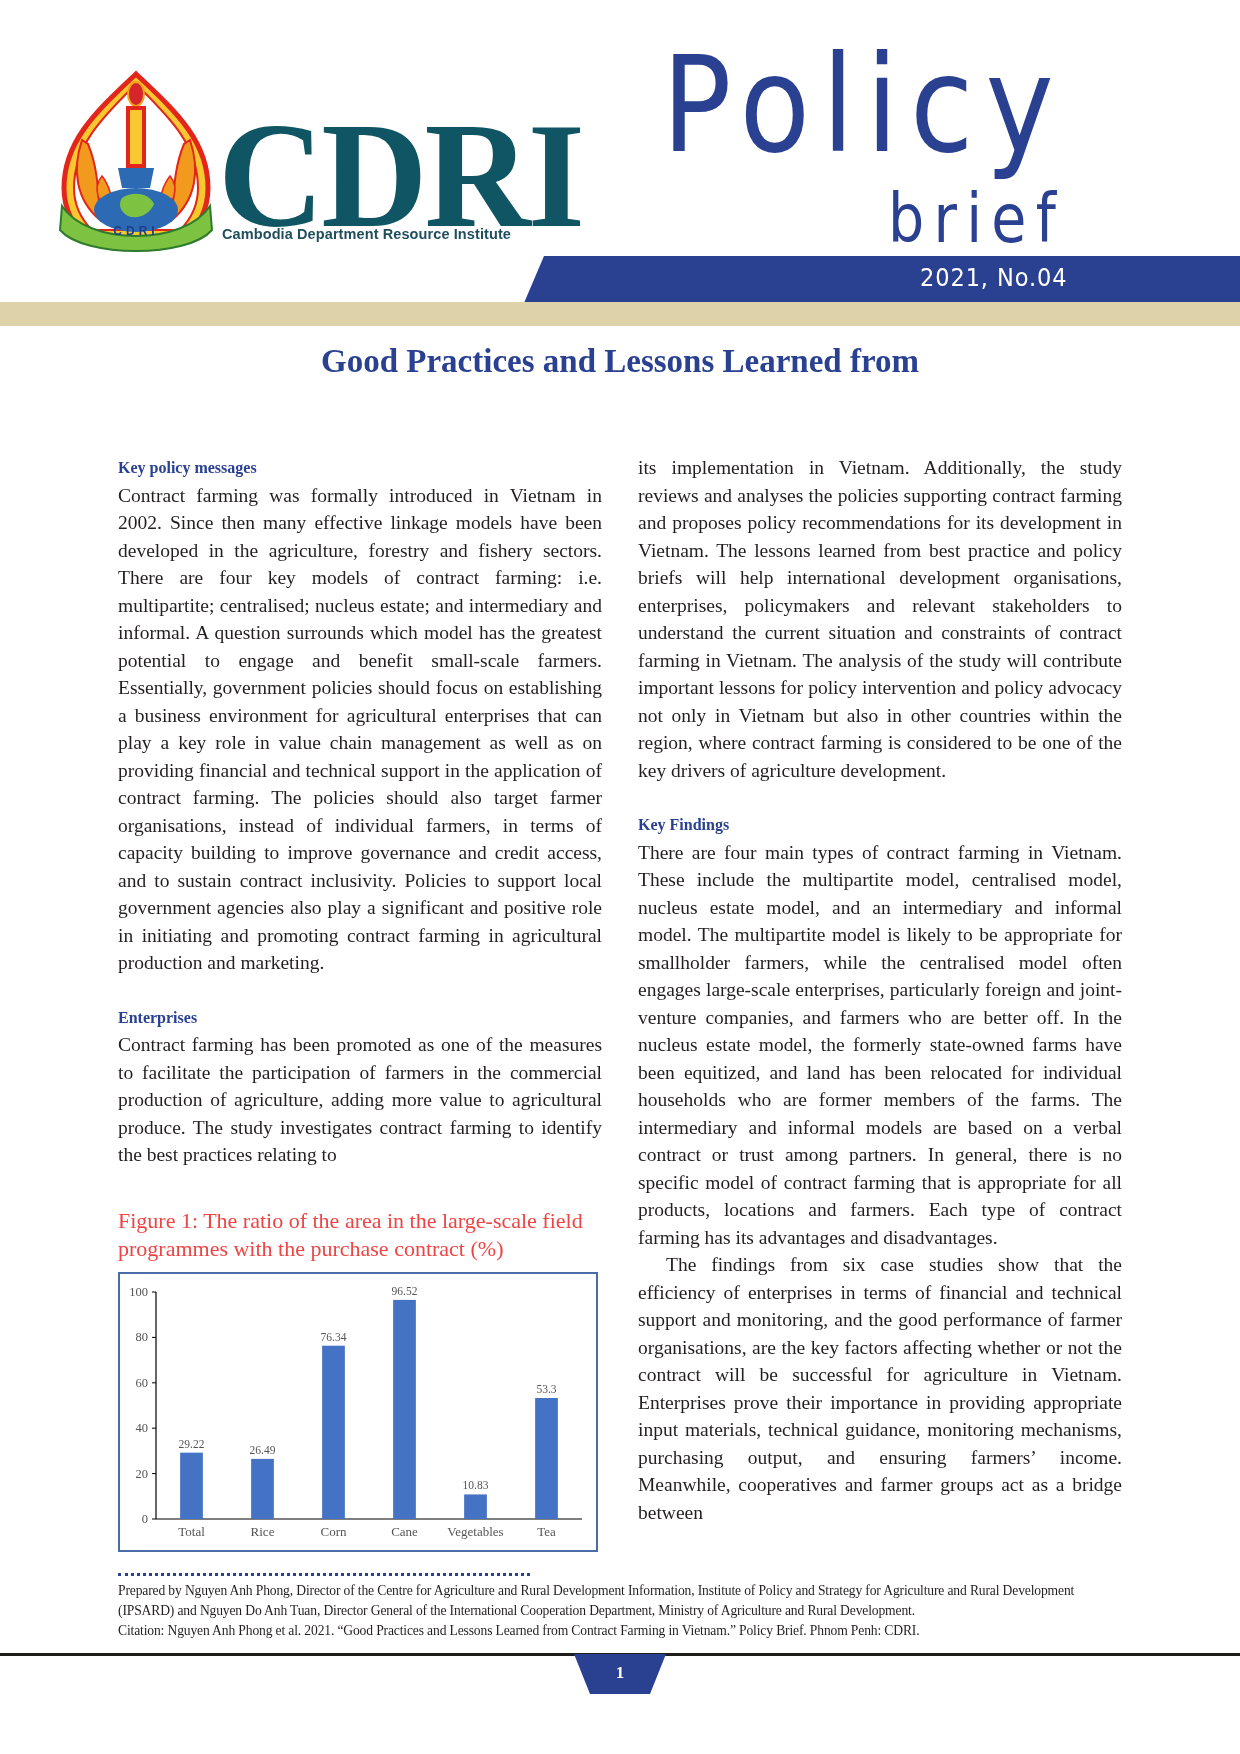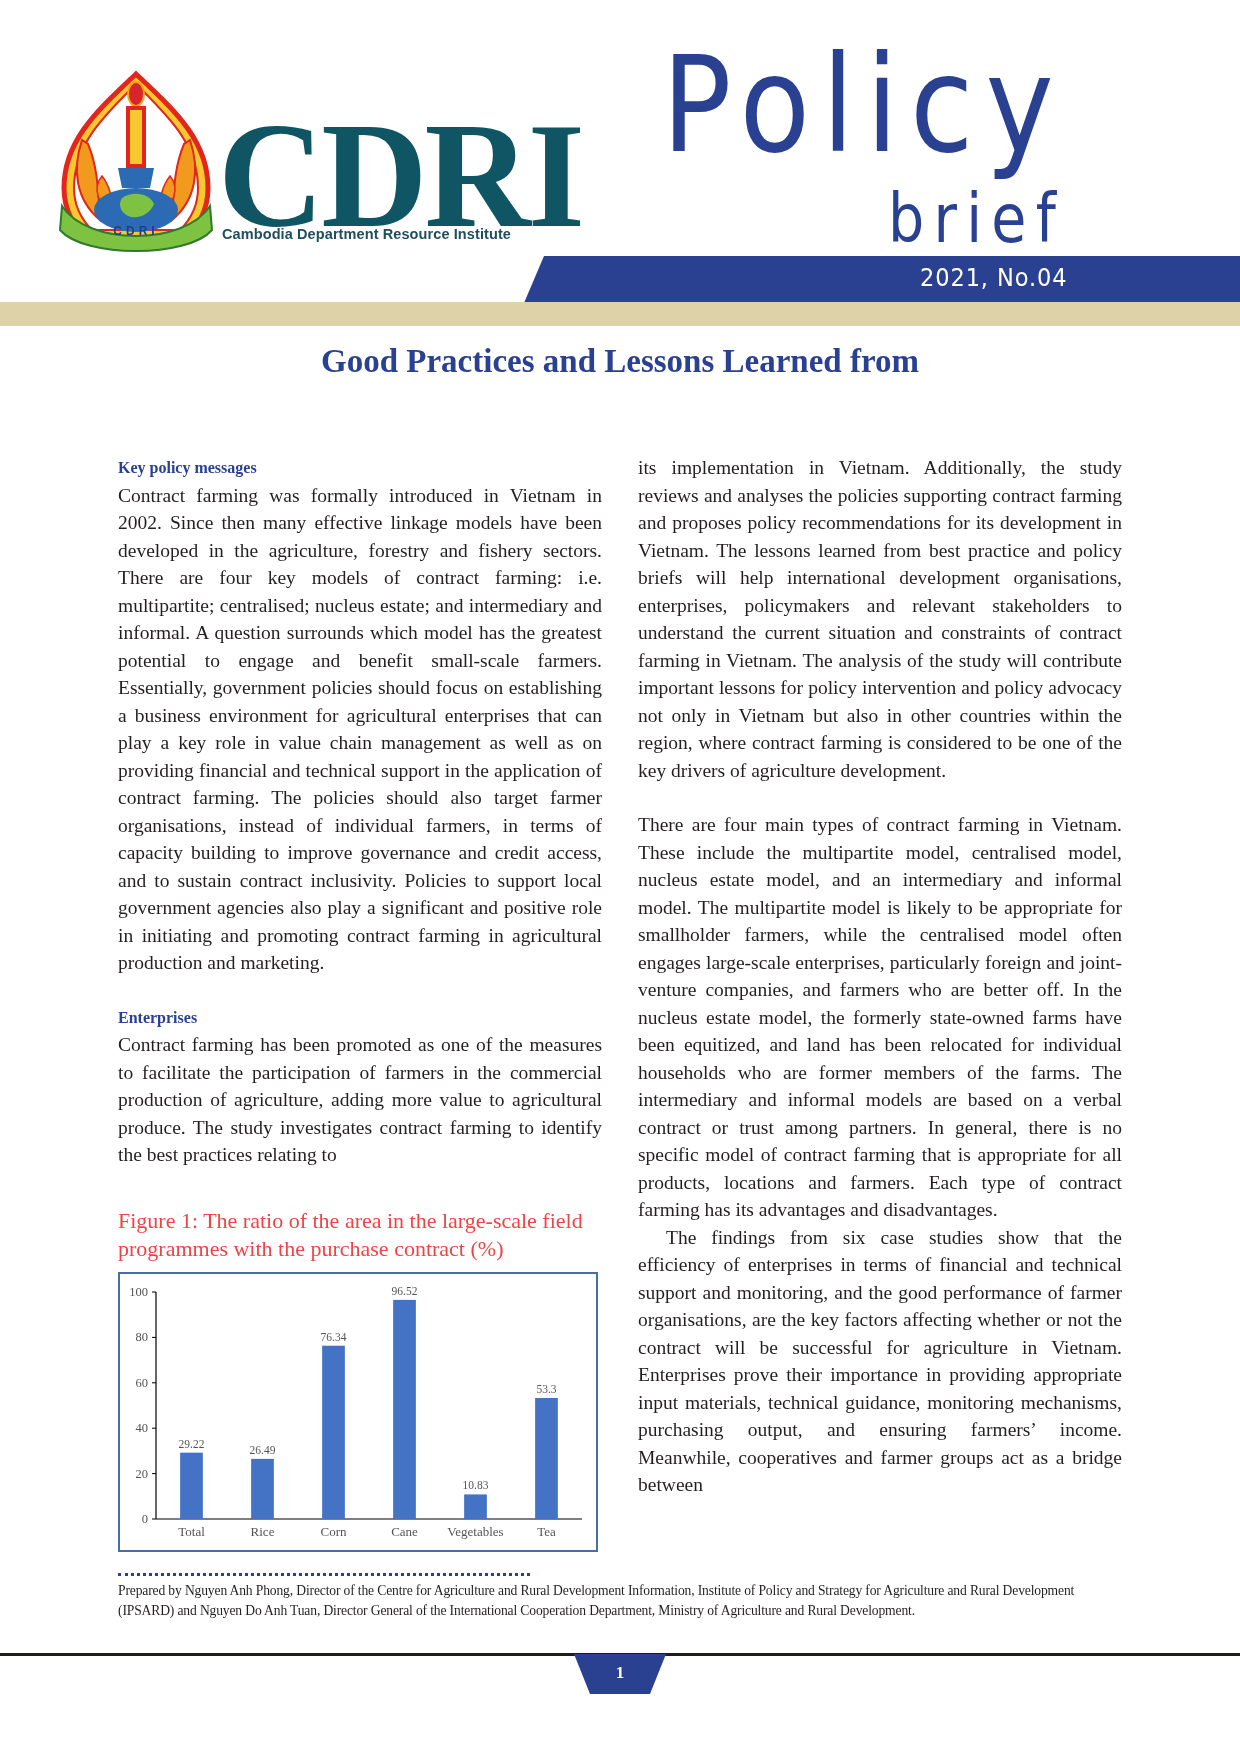--- a/index.html
+++ b/index.html
@@ -138,25 +138,27 @@
         <rect x="415.14" y="124.00900000000001" width="22.72" height="120.99099999999999" fill="#4472c4"></rect>
         <text x="426.5" y="119.00900000000001" text-anchor="middle" font-size="11.5" fill="#555" font-family="Liberation Serif, serif">53.3</text>
         <text x="426.5" y="262" text-anchor="middle" font-size="13" fill="#555" font-family="Liberation Serif, serif">Tea</text>
       </g>
   </svg>
 </div>
 
 <div id="col-right" class="col">
   <p class="body">its implementation in Vietnam. Additionally, the study reviews and analyses the policies supporting contract farming and proposes policy recommendations for its development in Vietnam. The lessons learned from best practice and policy briefs will help international development organisations, enterprises, policymakers and relevant stakeholders to understand the current situation and constraints of contract farming in Vietnam. The analysis of the study will contribute important lessons for policy intervention and policy advocacy not only in Vietnam but also in other countries within the region, where contract farming is considered to be one of the key drivers of agriculture development.</p>
   <div class="gap"></div>
+  <h2 class="sec">Key Findings</h2>
   <p class="body">There are four main types of contract farming in Vietnam. These include the multipartite model, centralised model, nucleus estate model, and an intermediary and informal model. The multipartite model is likely to be appropriate for smallholder farmers, while the centralised model often engages large-scale enterprises, particularly foreign and joint-venture companies, and farmers who are better off. In the nucleus estate model, the formerly state-owned farms have been equitized, and land has been relocated for individual households who are former members of the farms. The intermediary and informal models are based on a verbal contract or trust among partners. In general, there is no specific model of contract farming that is appropriate for all products, locations and farmers. Each type of contract farming has its advantages and disadvantages.</p>
   <p class="body indent">The findings from six case studies show that the efficiency of enterprises in terms of financial and technical support and monitoring, and the good performance of farmer organisations, are the key factors affecting whether or not the contract will be successful for agriculture in Vietnam. Enterprises prove their importance in providing appropriate input materials, technical guidance, monitoring mechanisms, purchasing output, and ensuring farmers’ income. Meanwhile, cooperatives and farmer groups act as a bridge between</p>
 </div>
 
 <div id="dots" class="abs"></div>
 <div id="footer-text" class="abs">
   <div>Prepared by Nguyen Anh Phong, Director of the Centre for Agriculture and Rural Development Information, Institute of Policy and Strategy for Agriculture and Rural Development (IPSARD) and Nguyen Do Anh Tuan, Director General of the International Cooperation Department, Ministry of Agriculture and Rural Development.</div>
+  <div>Citation: Nguyen Anh Phong et al. 2021. “Good Practices and Lessons Learned from Contract Farming in Vietnam.” Policy Brief. Phnom Penh: CDRI.</div>
 </div>
 <div id="footer-rule" class="abs"></div>
 <svg id="page-tab" class="abs" viewBox="0 0 92 40">
   <polygon points="0,0 92,0 76,40 16,40" fill="#2a4192"></polygon>
 </svg>
 <div id="page-num" class="abs">1</div>
 
 </body></html>

